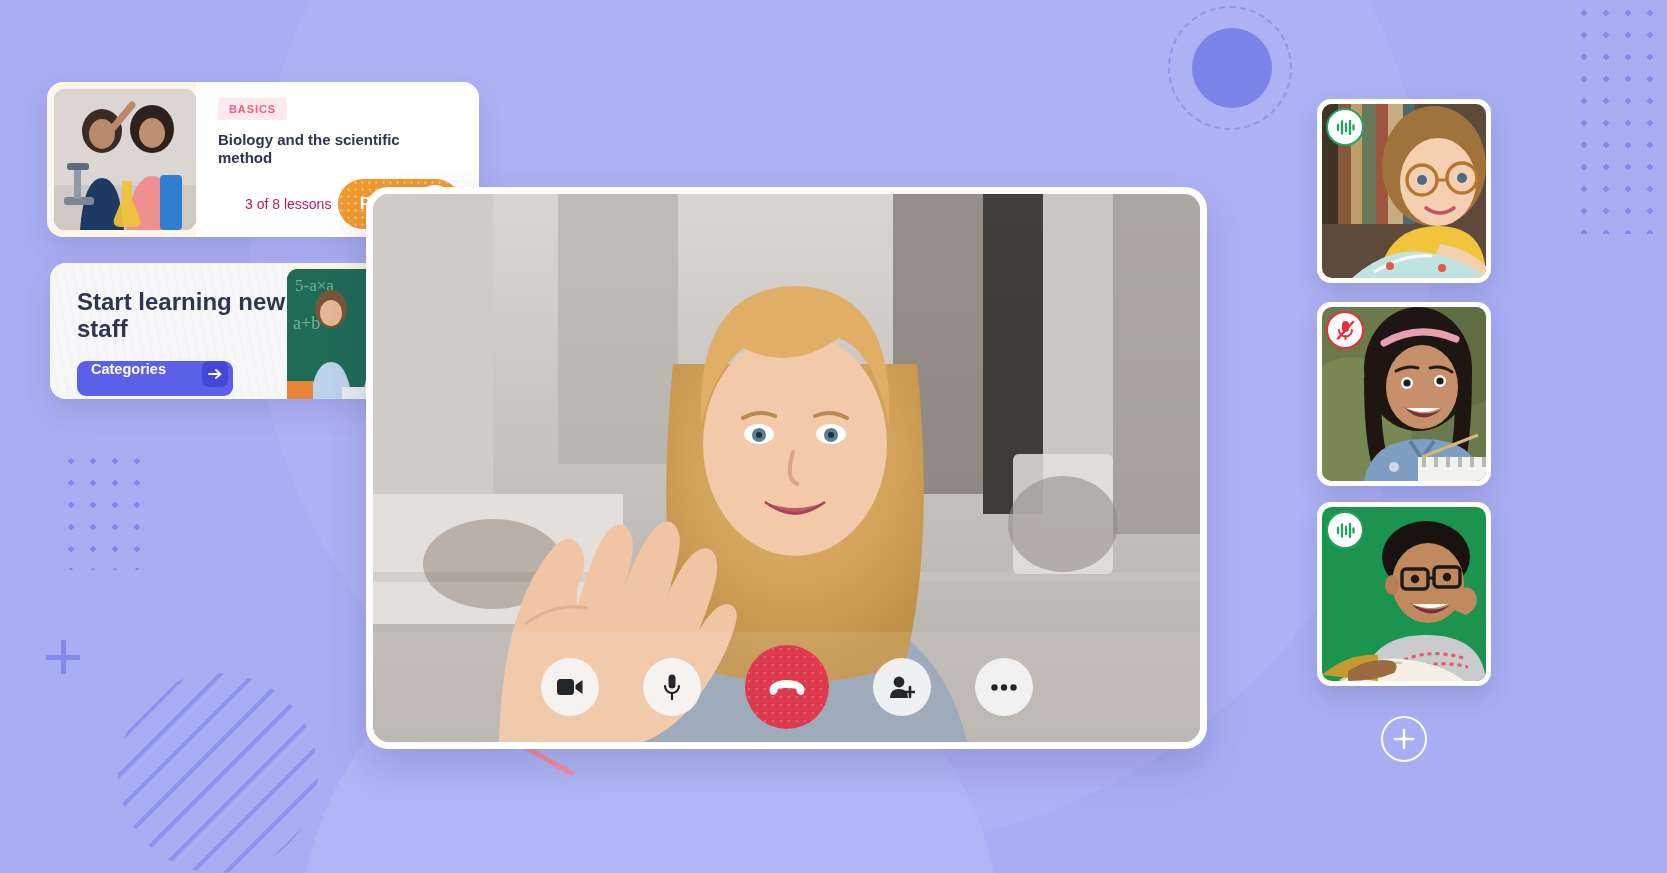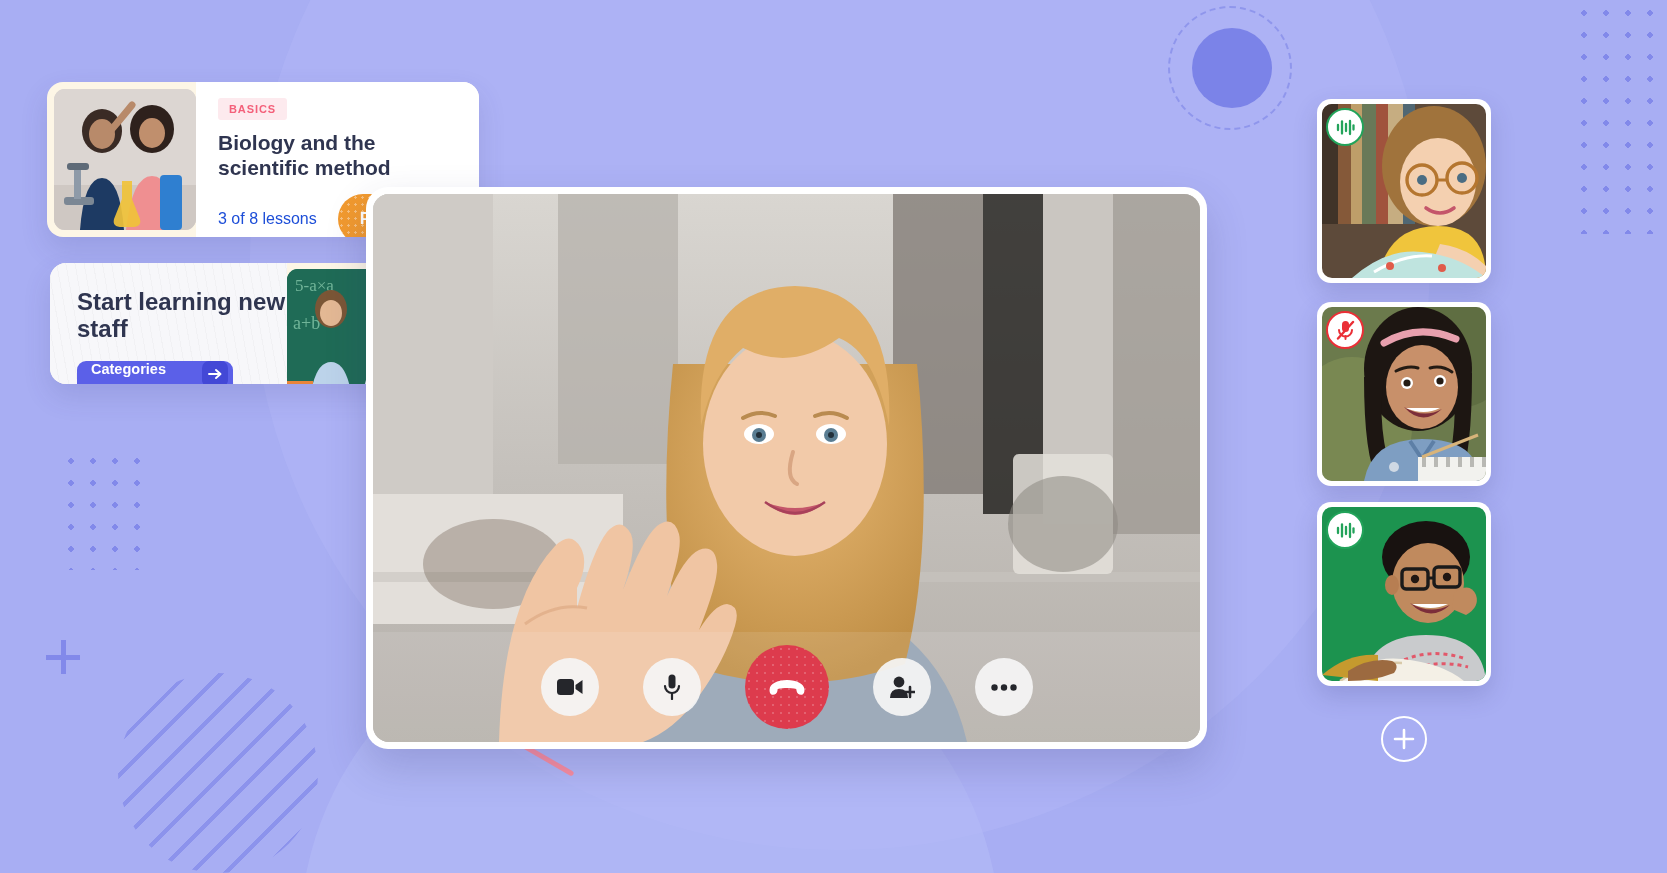--- a/index.html
+++ b/index.html
@@ -129,33 +129,33 @@
     background: #fdeaee;
     color: #f4607a;
     font-size: 11px;
     font-weight: bold;
     letter-spacing: .9px;
     padding: 5px 11px;
     border-radius: 3px;
   }
   .lesson-title {
     margin-top: 11px;
-    font-size: 21px;
+    font-size: 15px;
     font-weight: bold;
     line-height: 1.18;
     color: #2f3550;
     max-width: 220px;
   }
   .lesson-foot {
     display: flex;
     align-items: center;
     justify-content: space-between;
     margin-top: 13px;
   }
-  .lesson-count { font-size: 16px; color: #1d4ed8; }
+  .lesson-count { font-size: 14px; color: #be185d; margin-left: 27px; }
   .play-btn {
     display: flex;
     align-items: center;
     gap: 10px;
     background: #f29a2e;
     border: none;
     border-radius: 26px;
     padding: 6px 7px 6px 22px;
     cursor: pointer;
     position: relative;
@@ -173,21 +173,21 @@
   .play-circle {
     width: 38px; height: 38px; border-radius: 50%;
     background: #fff; display: flex; align-items: center;
     justify-content: center; position: relative;
   }
 
   
   .promo-card {
     position: absolute;
     left: 50px; top: 263px;
-    width: 438px; height: 121px;
+    width: 438px; height: 136px;
     background: #fdf6e6;
     border-radius: 16px;
     padding: 6px;
     box-shadow: 0 12px 28px rgba(60,60,120,.14);
     display: flex;
     overflow: hidden;
   }
   .promo-left {
     flex: 1;
     background: #f7f7fa;

